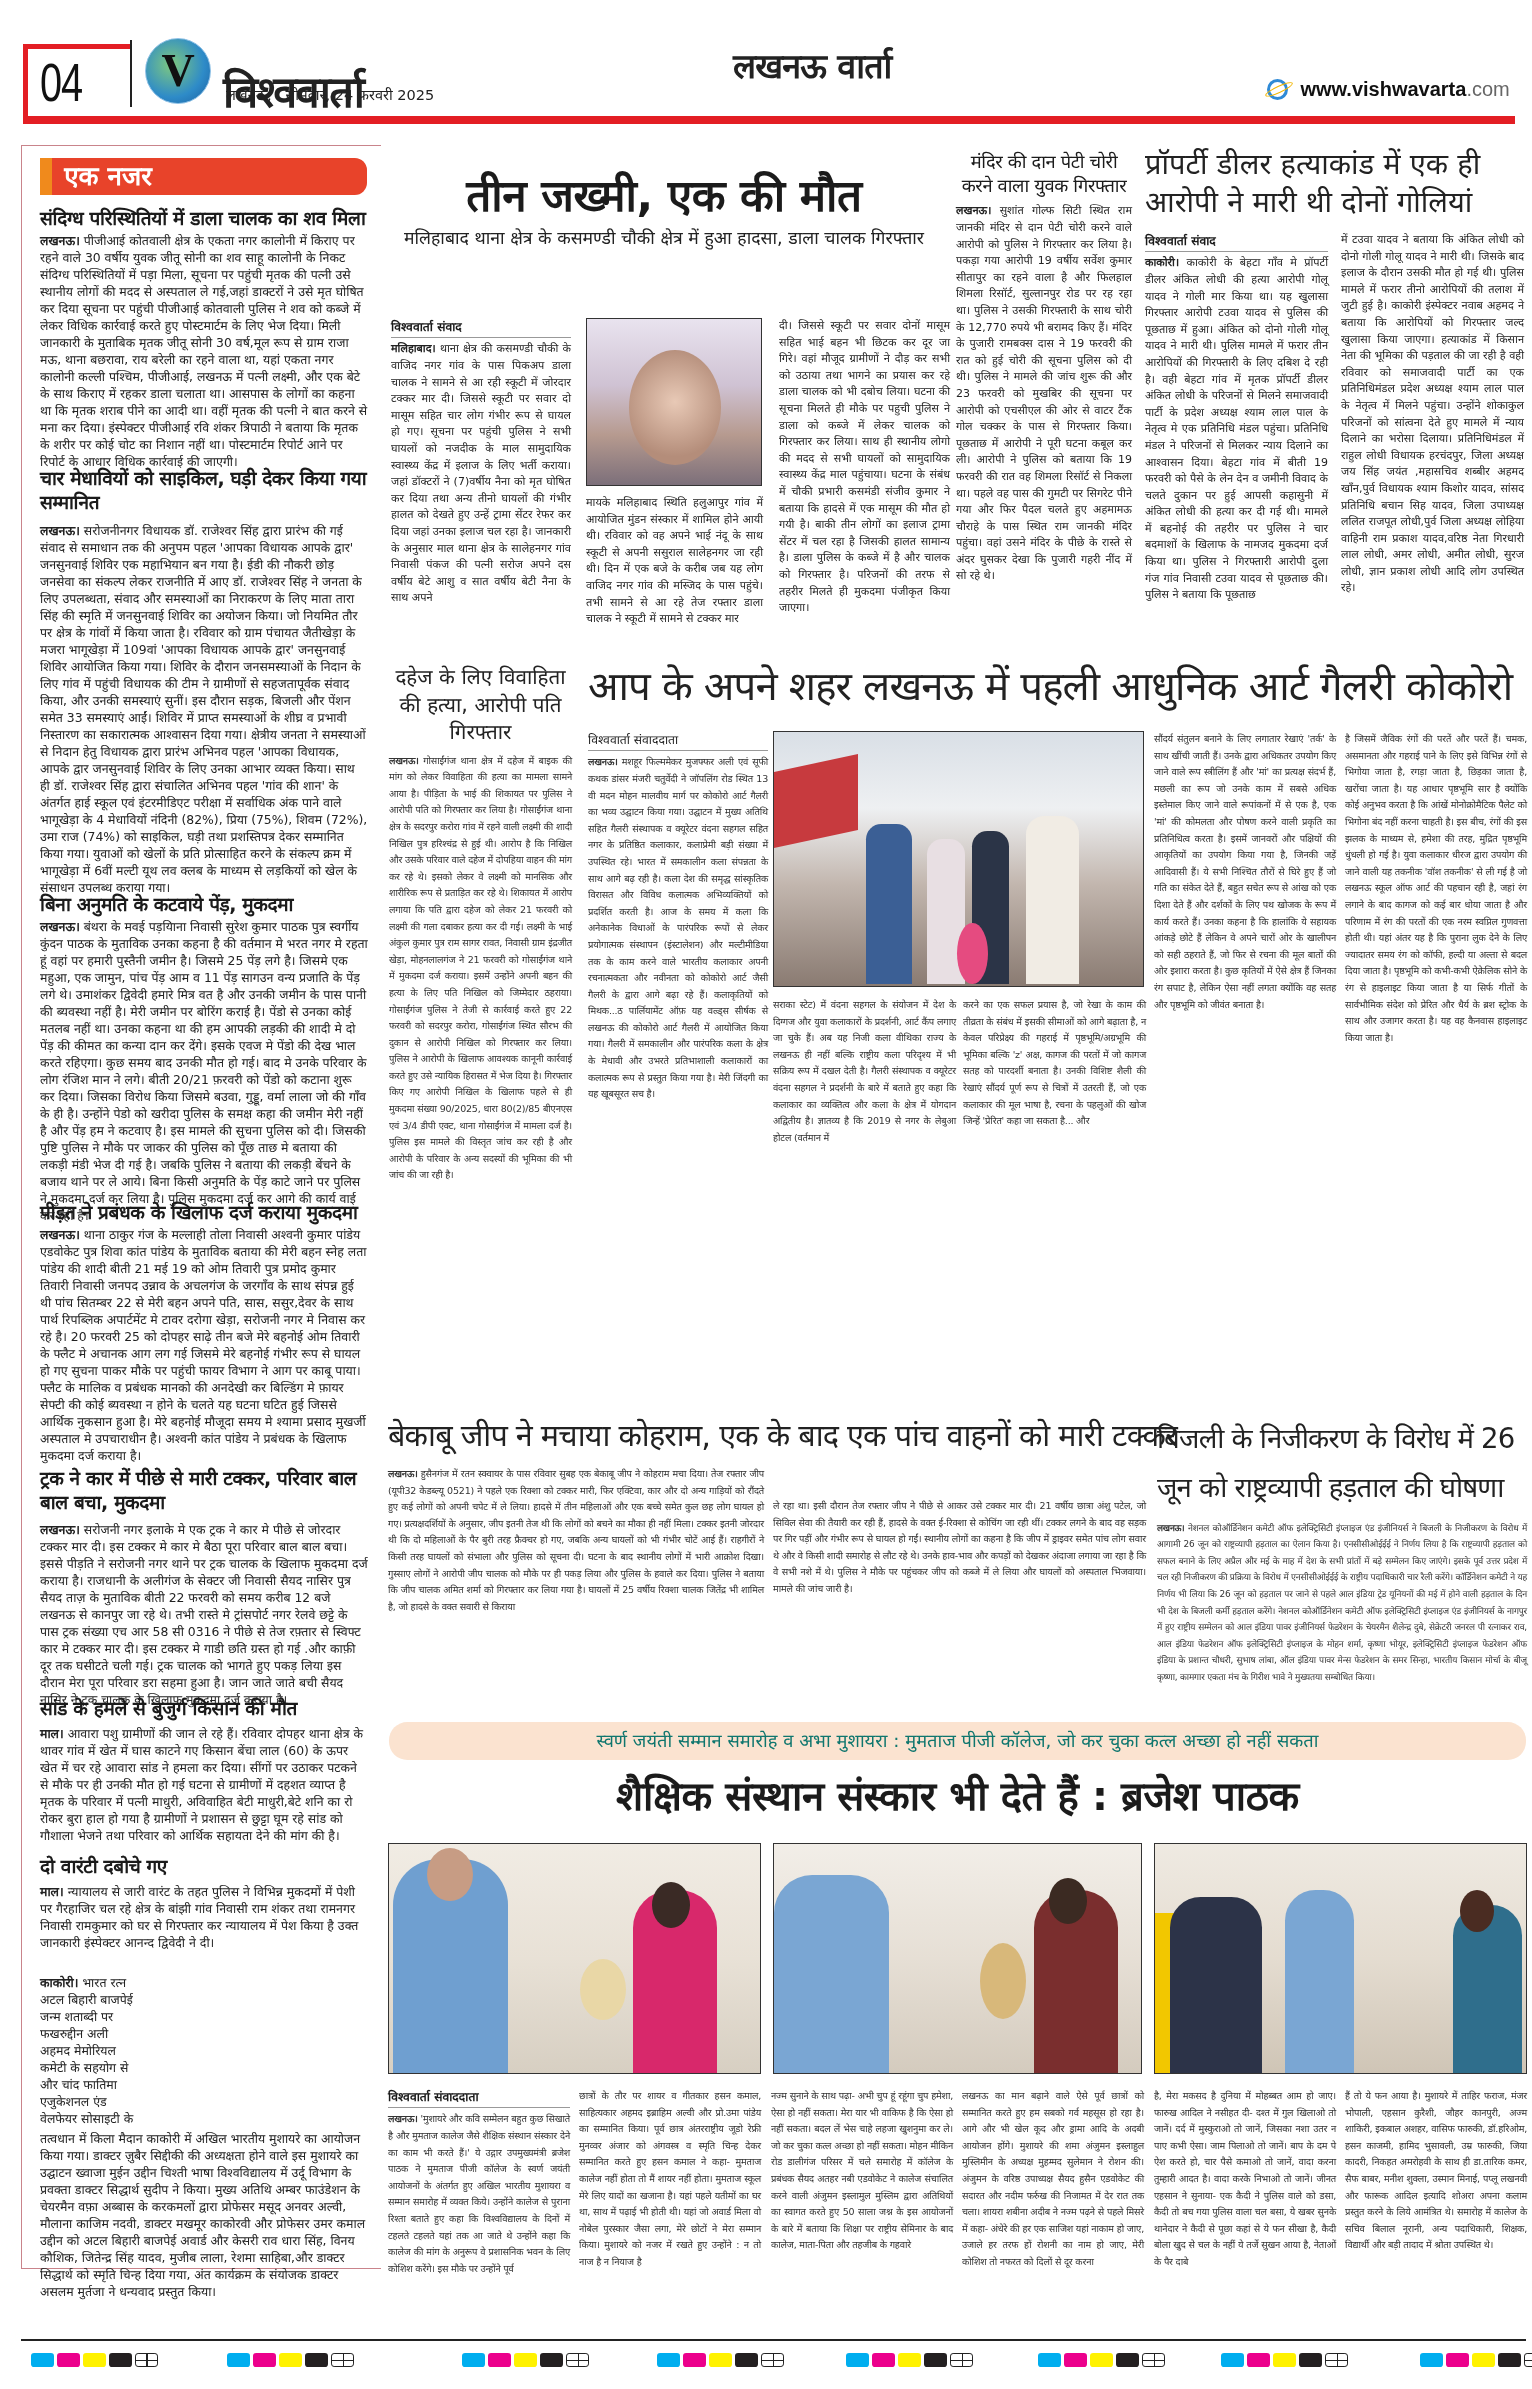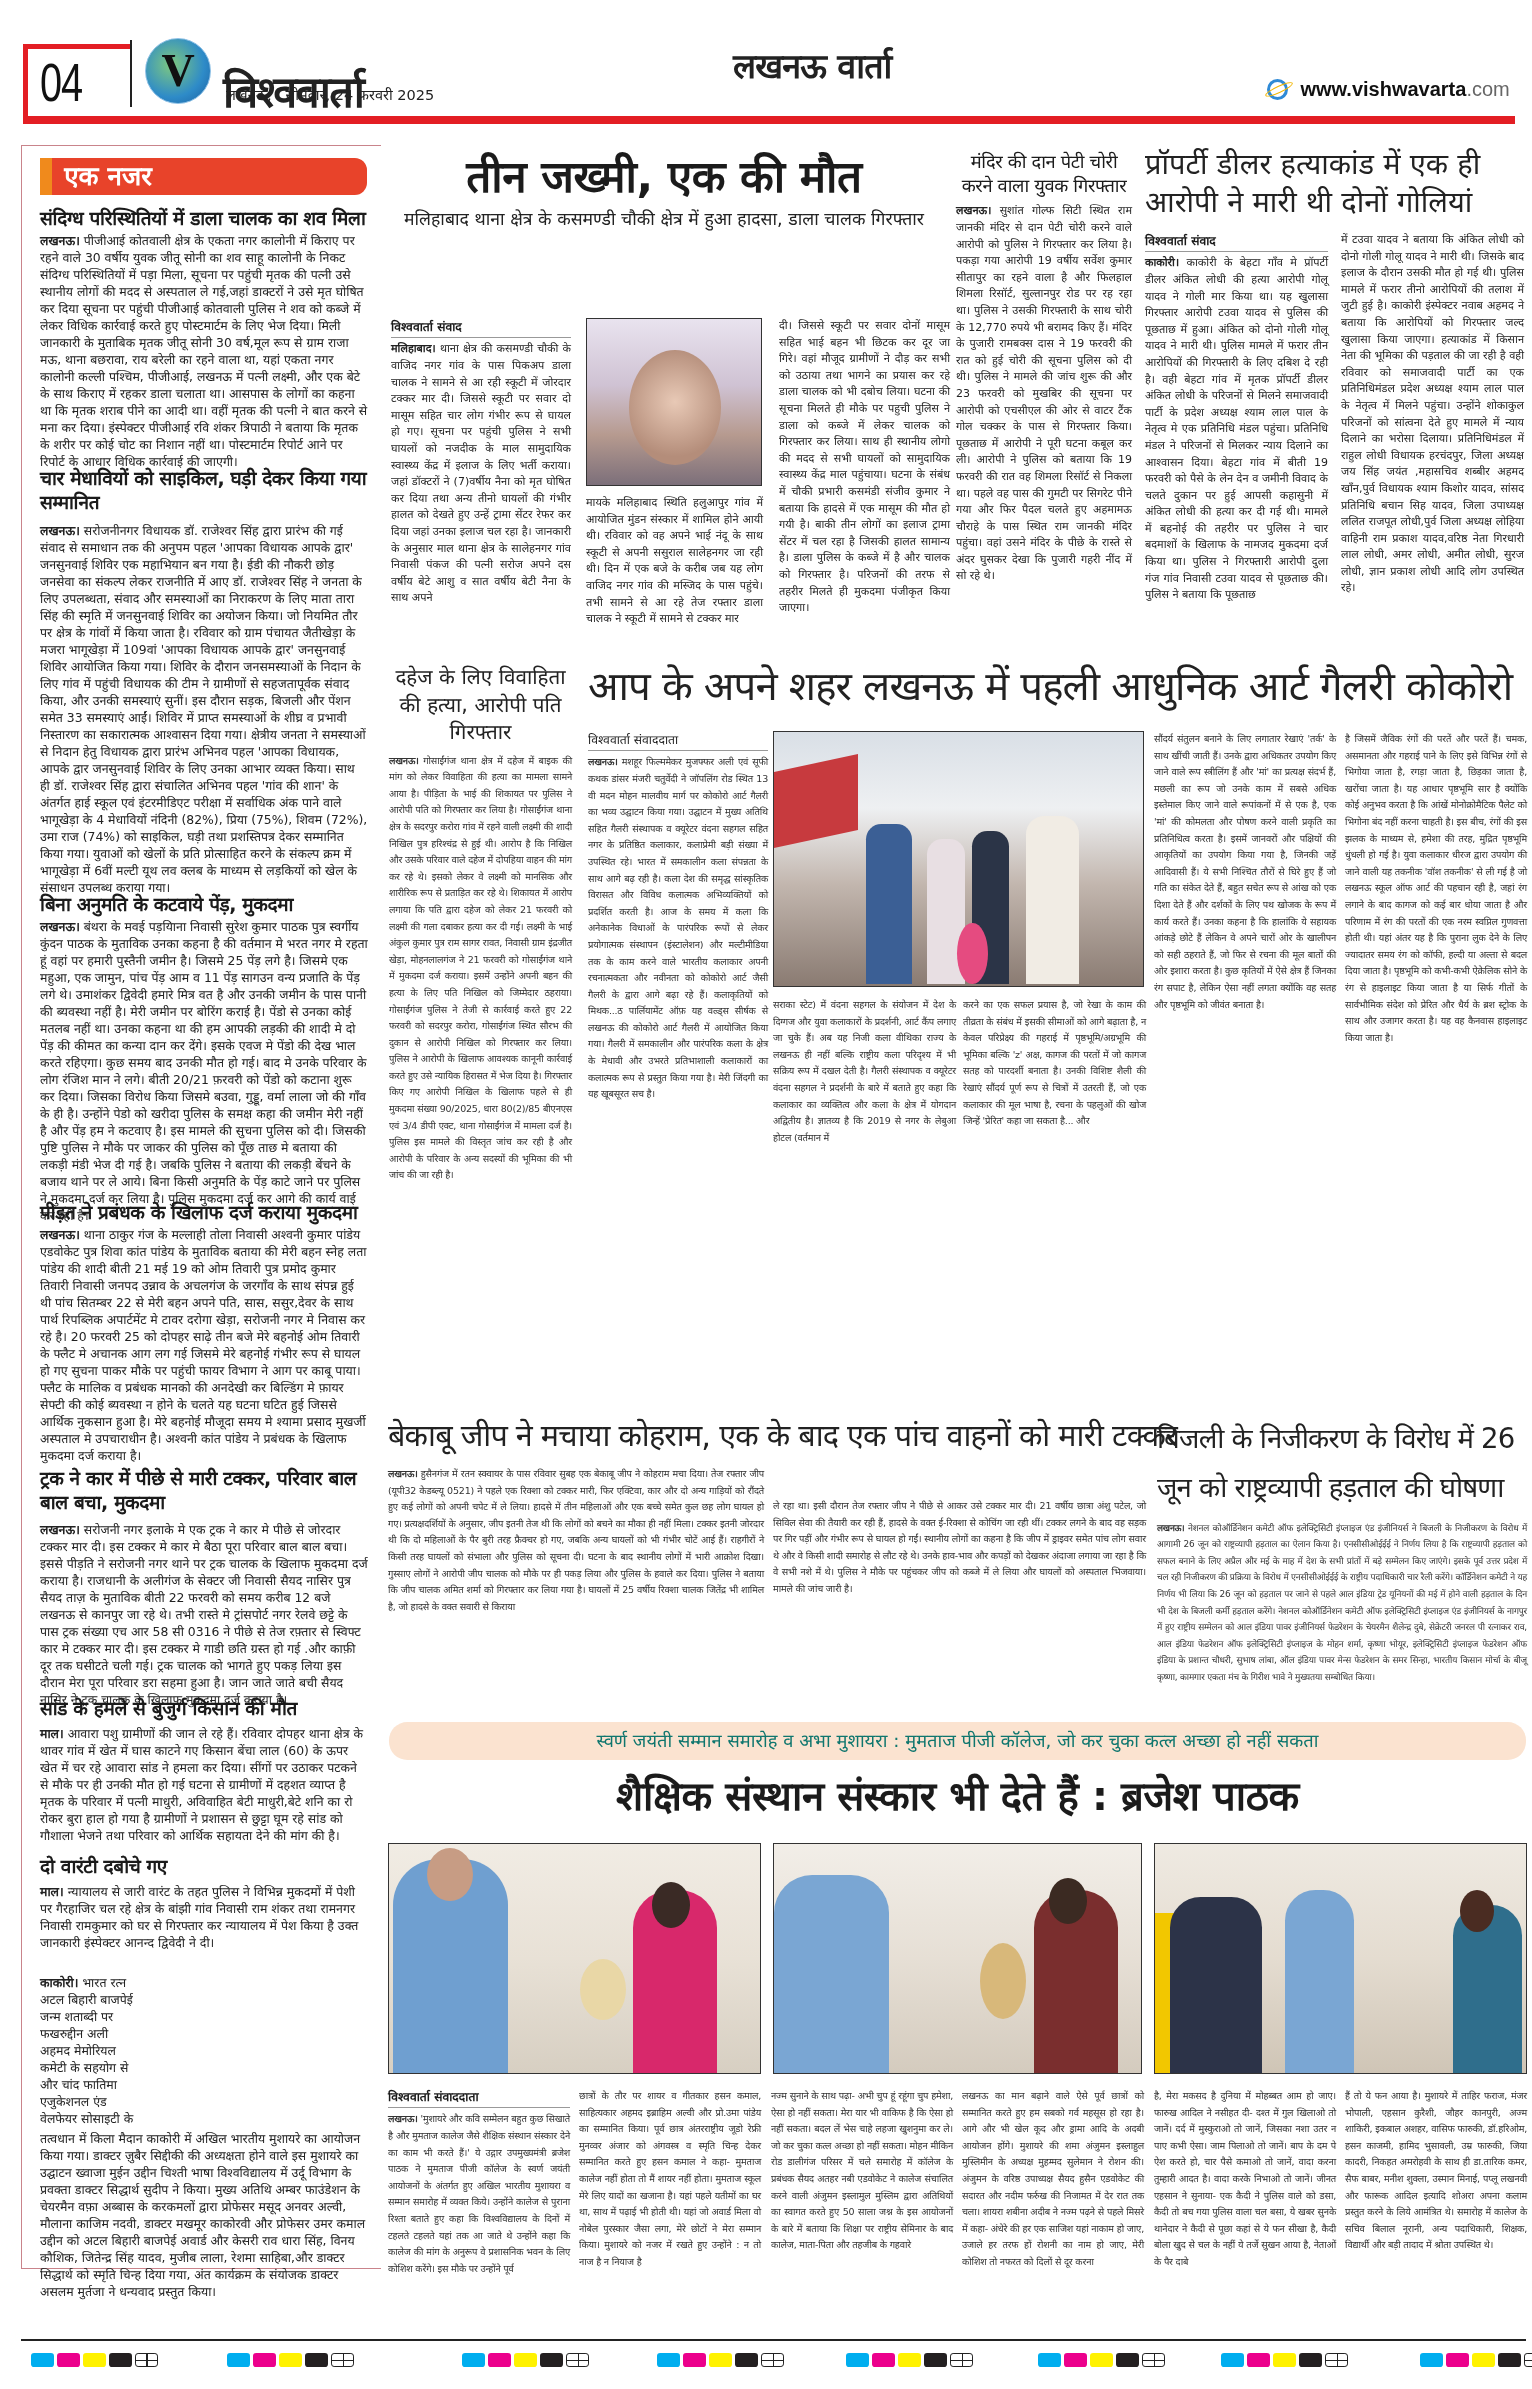--- a/index.html
+++ b/index.html
@@ -102,21 +102,21 @@
 </div>
 
 <div class="abs" style="left:40px;top:1963px;width:328px;">
   <div style="display:flex;gap:7.6px;margin-top:10.7px;">
     <div class="body-text" style="width:99px;"><b>काकोरी।</b> <span>भारत रत्न अटल बिहारी बाजपेई जन्म शताब्दी पर फखरुद्दीन अली अहमद मेमोरियल कमेटी के सहयोग से और चांद फातिमा एजुकेशनल एंड वेलफेयर सोसाइटी के</span></div>
   </div>
   <div class="body-text" style="margin-top:3.1px;">तत्वधान में किला मैदान काकोरी में अखिल भारतीय मुशायरे का आयोजन किया गया। डाक्टर ज़ुबैर सिद्दीकी की अध्यक्षता होने वाले इस मुशायरे का उद्घाटन ख्वाजा मुईन उद्दीन चिश्ती भाषा विश्वविद्यालय में उर्दू विभाग के प्रवक्ता डाक्टर सिद्धार्थ सुदीप ने किया। मुख्य अतिथि अम्बर फाउंडेशन के चेयरमैन वफ़ा अब्बास के करकमलों द्वारा प्रोफेसर मसूद अनवर अल्वी, मौलाना काजिम नदवी, डाक्टर मखमूर काकोरवी और प्रोफेसर उमर कमाल उद्दीन को अटल बिहारी बाजपेई अवार्ड और केसरी राव धारा सिंह, विनय कौशिक, जितेन्द्र सिंह यादव, मुजीब लाला, रेशमा साहिबा,और डाक्टर सिद्धार्थ को स्मृति चिन्ह दिया गया, अंत कार्यक्रम के संयोजक डाक्टर असलम मुर्तजा ने धन्यवाद प्रस्तुत किया।</div>
 </div>
 
 <div class="abs" style="left:397px;top:150px;width:534px;text-align:center;">
-  <div class="lh" style="font-size:44px;line-height:53px;">तीन जख्मी, एक की मौत</div>
+  <div class="lh" style="font-size:44px;line-height:53px;margin-top:19px;">तीन जख्मी, एक की मौत</div>
   <div style="font-size:17.6px;line-height:26px;margin-top:3.1px;color:#222;">मलिहाबाद थाना क्षेत्र के कसमण्डी चौकी क्षेत्र में हुआ हादसा, डाला चालक गिरफ्तार</div>
 </div>
 <div class="abs" style="left:391px;top:318px;width:180px;">
   <div class="byline">विश्ववार्ता संवाद</div>
   <div class="ncol" style="margin-top:3.1px;"><b>मलिहाबाद।</b> थाना क्षेत्र की कसमण्डी चौकी के वाजिद नगर गांव के पास पिकअप डाला चालक ने सामने से आ रही स्कूटी में जोरदार टक्कर मार दी। जिससे स्कूटी पर सवार दो मासूम सहित चार लोग गंभीर रूप से घायल हो गए। सूचना पर पहुंची पुलिस ने सभी घायलों को नजदीक के माल सामुदायिक स्वास्थ्य केंद्र में इलाज के लिए भर्ती कराया। जहां डॉक्टरों ने (7)वर्षीय नैना को मृत घोषित कर दिया तथा अन्य तीनो घायलों की गंभीर हालत को देखते हुए उन्हें ट्रामा सेंटर रेफर कर दिया जहां उनका इलाज चल रहा है। जानकारी के अनुसार माल थाना क्षेत्र के सालेहनगर गांव निवासी पंकज की पत्नी सरोज अपने दस वर्षीय बेटे आशु व सात वर्षीय बेटी नैना के साथ अपने</div>
 </div>
 <div class="abs photo" style="left:586px;top:318px;width:176px;height:168px;background:linear-gradient(180deg,#e9e3ef 0%,#cfc2d3 40%,#b69a8f 70%,#7c6f7a 100%);">
   <div style="position:absolute;left:42px;top:30.5px;width:92px;height:115px;border-radius:50%;background:radial-gradient(circle at 50% 45%,#e8c9b6,#b48d7a 70%);"></div>
 </div>
 <div class="abs" style="left:586px;top:495px;width:177px;">

